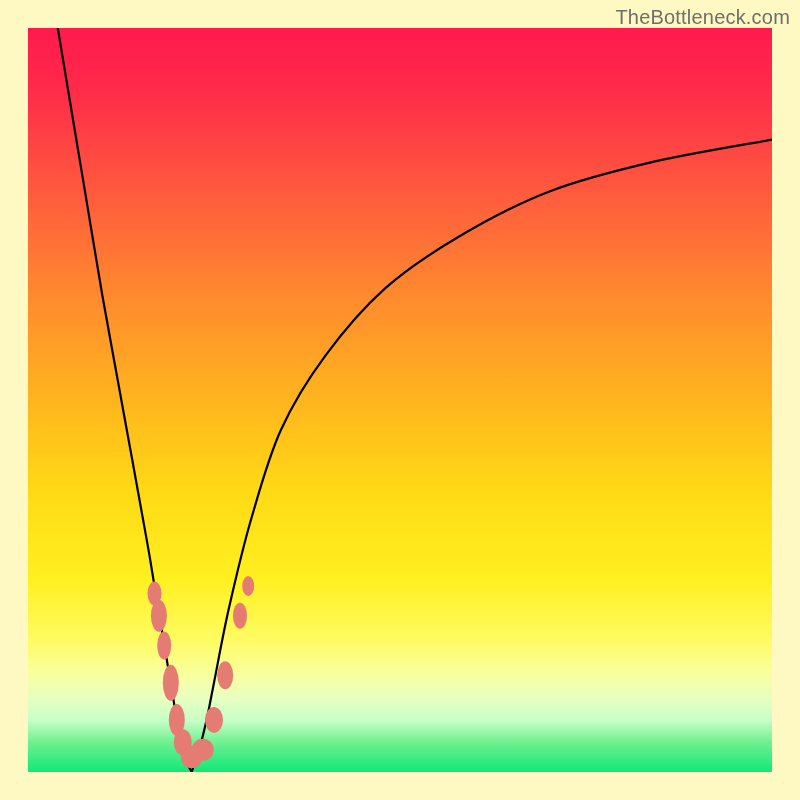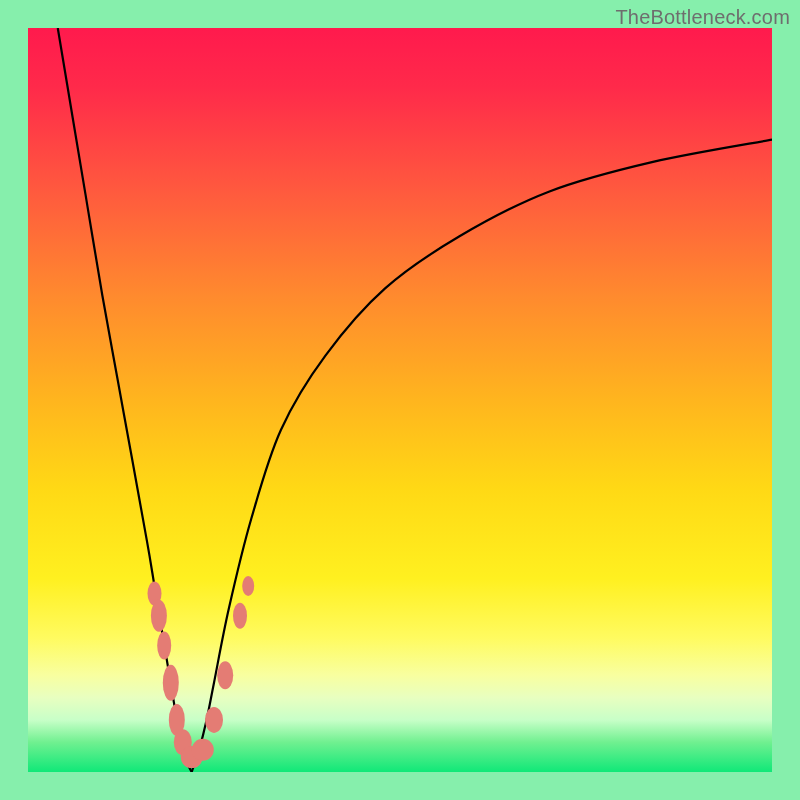--- a/index.html
+++ b/index.html
@@ -9,21 +9,21 @@
     height: 800px;
     overflow: hidden;
     background: #000;
     font-family: Arial, Helvetica, sans-serif;
   }
   .frame {
     position: absolute;
     top: 0; left: 0;
     width: 800px;
     height: 800px;
-    background: #86efac;
+    background: #fef9c3;
   }
   .plot-area {
     position: absolute;
     top: 28px;
     left: 28px;
     width: 744px;
     height: 744px;
     overflow: hidden;
   }
   .gradient {

